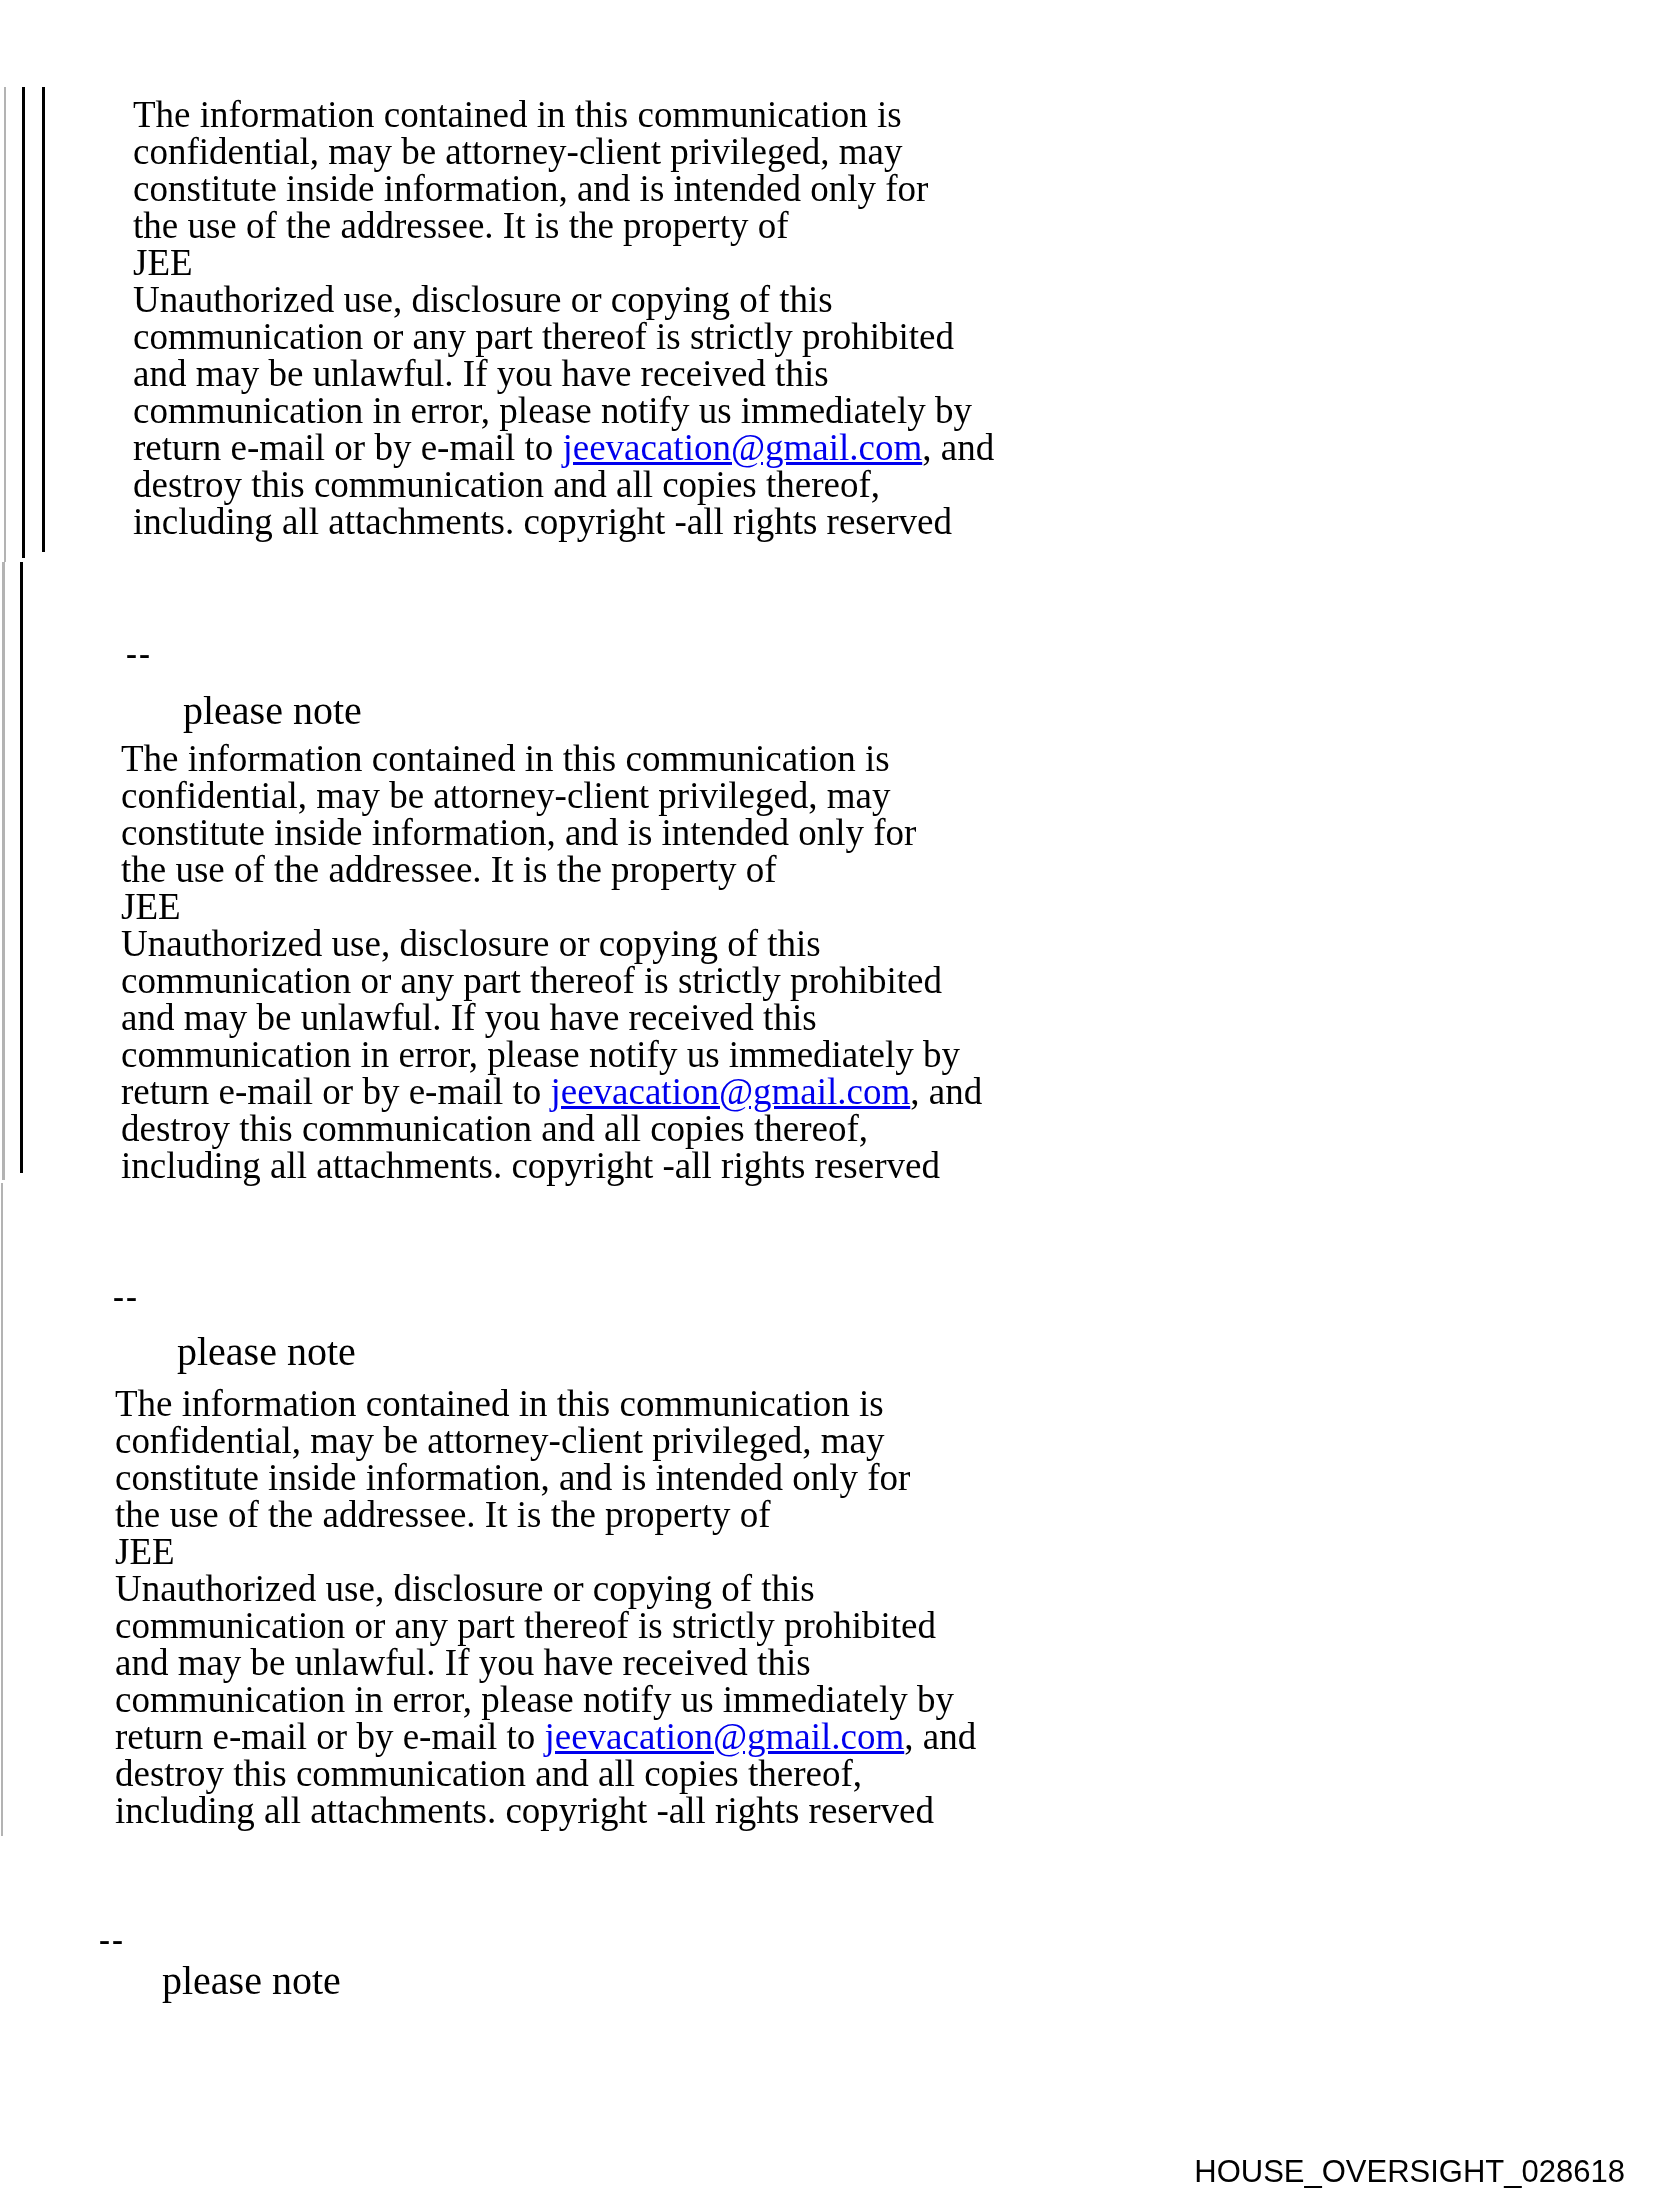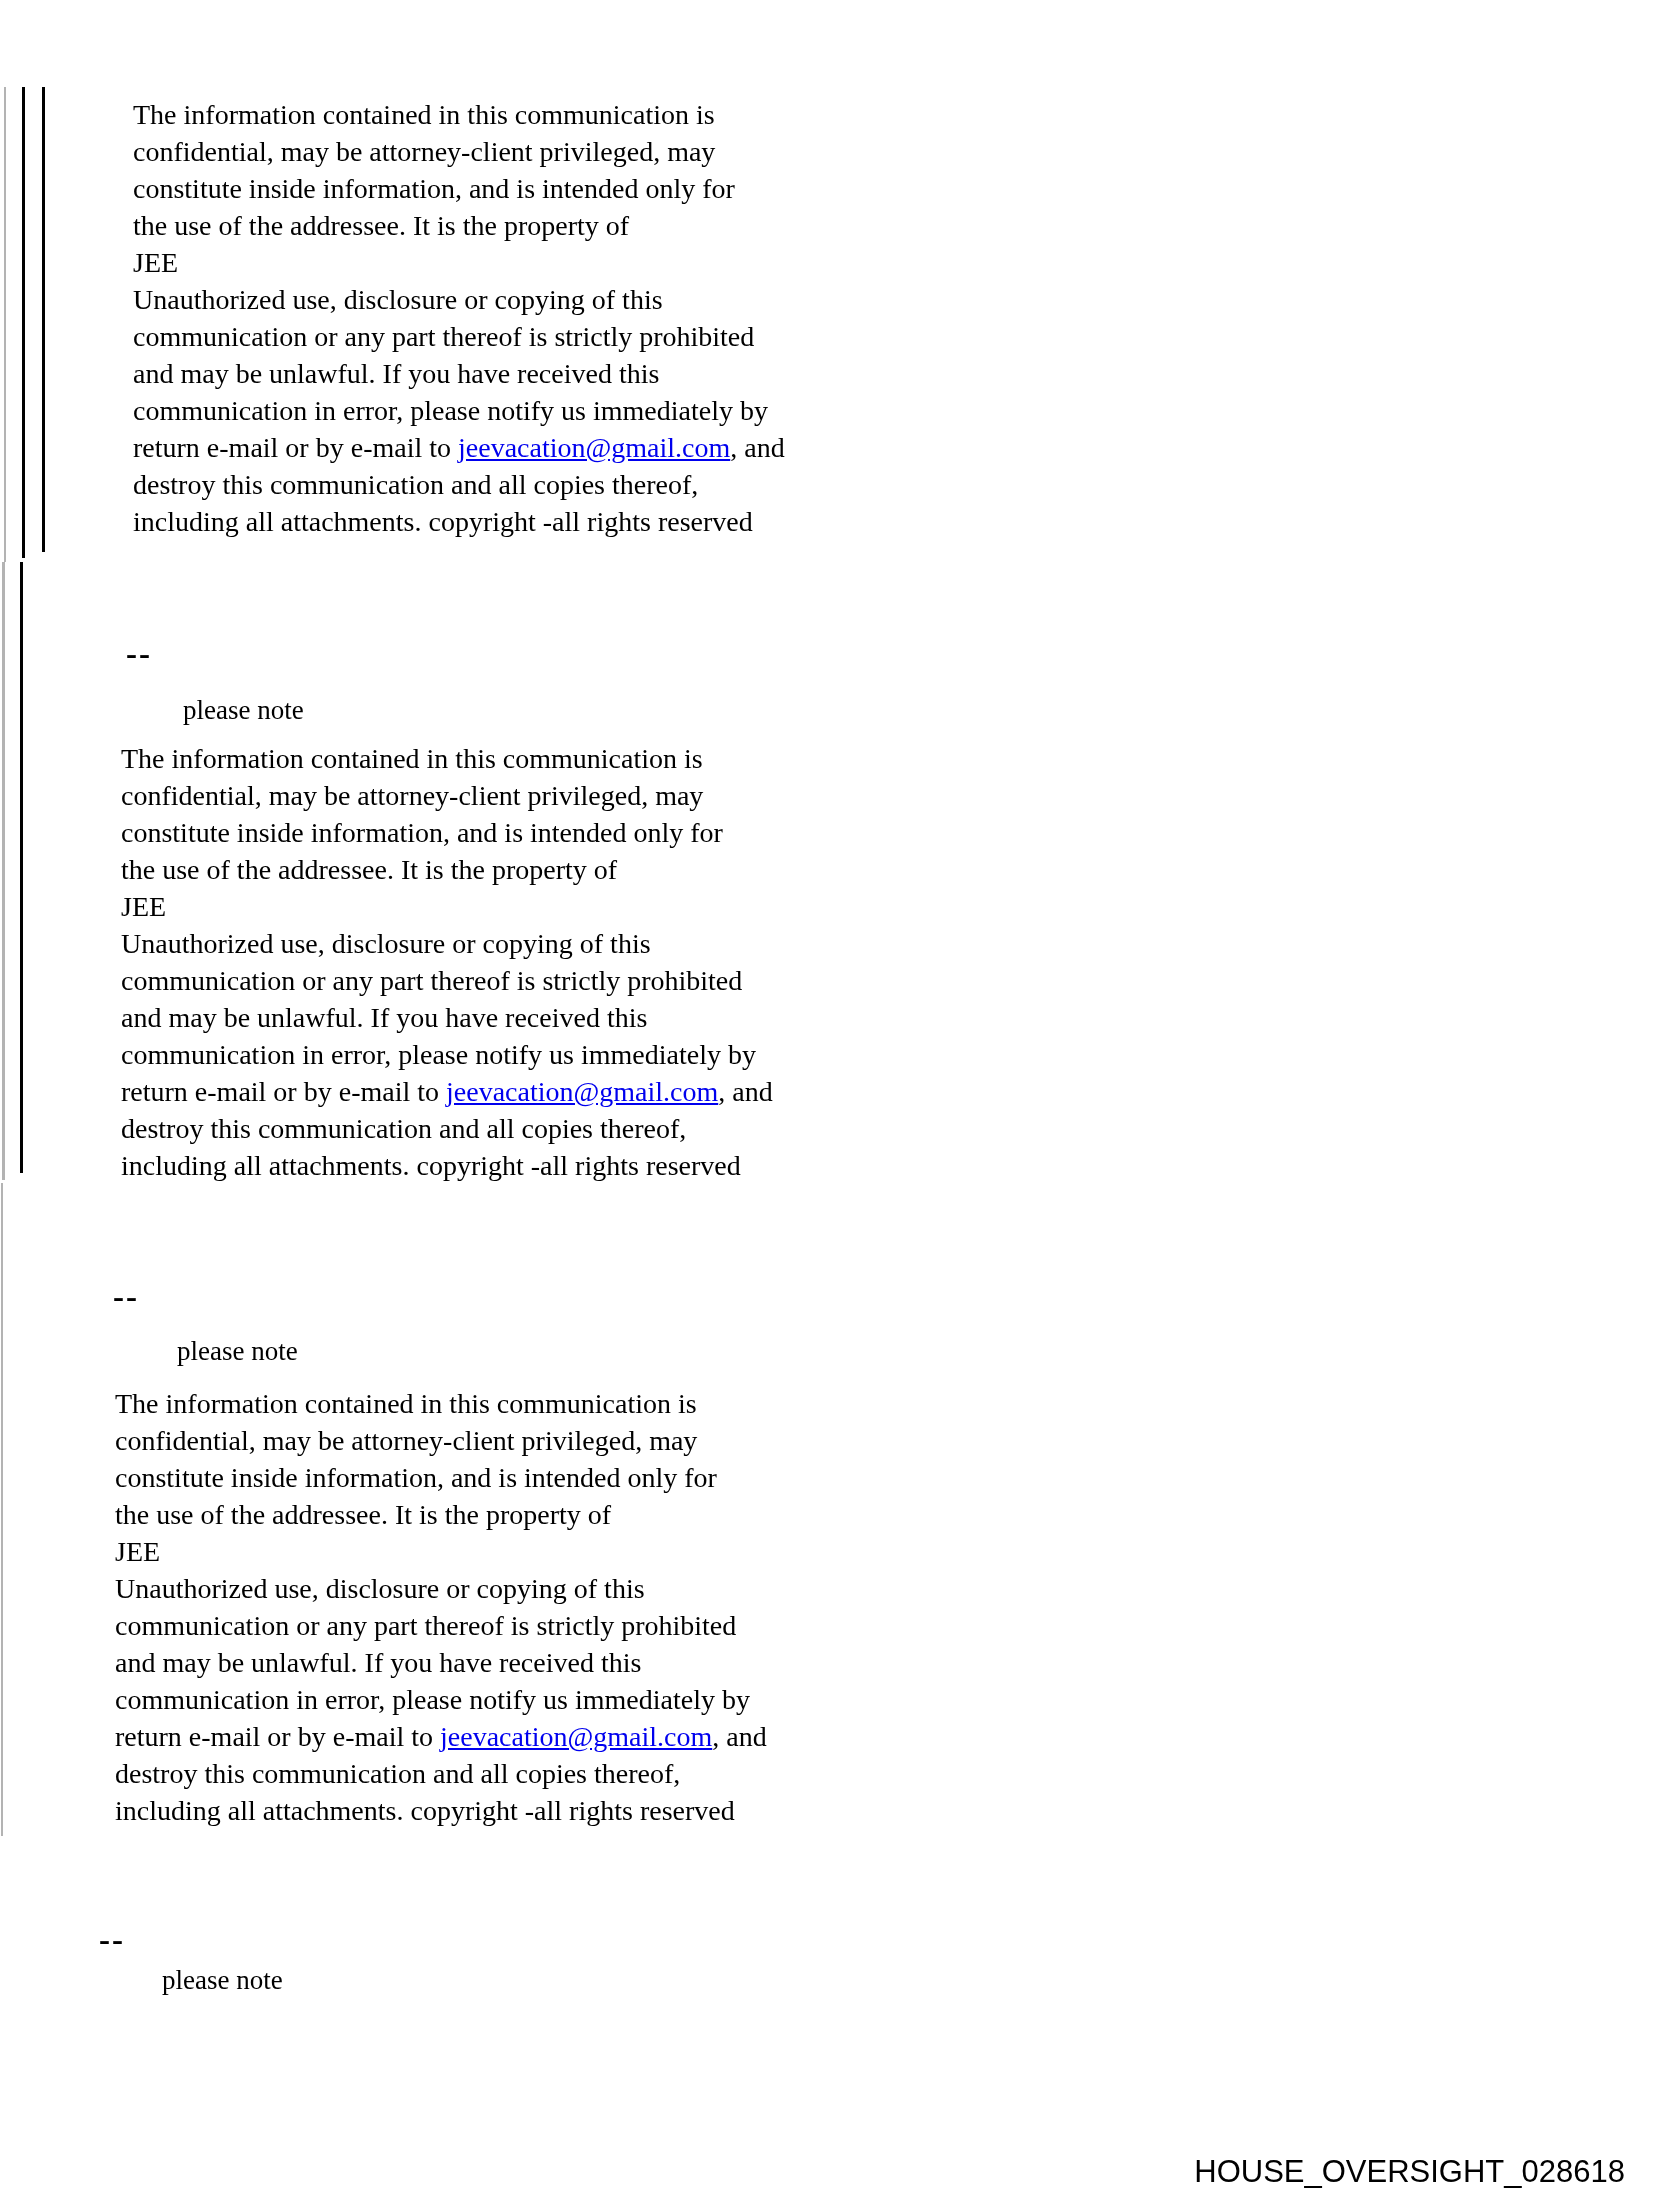--- a/index.html
+++ b/index.html
@@ -28,21 +28,21 @@
   .s1b2 { left: 42px; top: 87px; width: 3.3px; height: 465px; }
 
   .s2g  { left: 2px;  top: 562px; width: 2.6px; height: 618px; }
   .s2b  { left: 19.6px; top: 562px; width: 3.3px; height: 611px; }
 
   .s3g  { left: 0.7px;  top: 1183px; width: 2.6px; height: 653px; }
 
   
   .disclaimer {
     position: absolute;
-    font-size: 28px;
+    font-size: 37px;
     line-height: 37px;
     white-space: pre;
   }
   .d1 { left: 133px; top: 96px;  }
   .d2 { left: 121px; top: 740px; }
   .d3 { left: 115px; top: 1385px; }
 
   .email-link {
     color: var(--link-color, #0000ee);
     text-decoration: underline;
@@ -58,21 +58,21 @@
     font-weight: bold;
     letter-spacing: 2px;
   }
   .sep2 { left: 126px; top: 636px;  }
   .sep3 { left: 113px; top: 1279px; }
   .sep4 { left: 99px; top: 1922px; }
 
   
   .note {
     position: absolute;
-    font-size: 27px;
+    font-size: 40px;
     line-height: 37px;
   }
   .note2 { left: 183px; top: 692px; }
   .note3 { left: 177px; top: 1333px; }
   .note4 { left: 162px; top: 1962px; }
 
   
   .footer {
     position: absolute;
     right: 44px;

